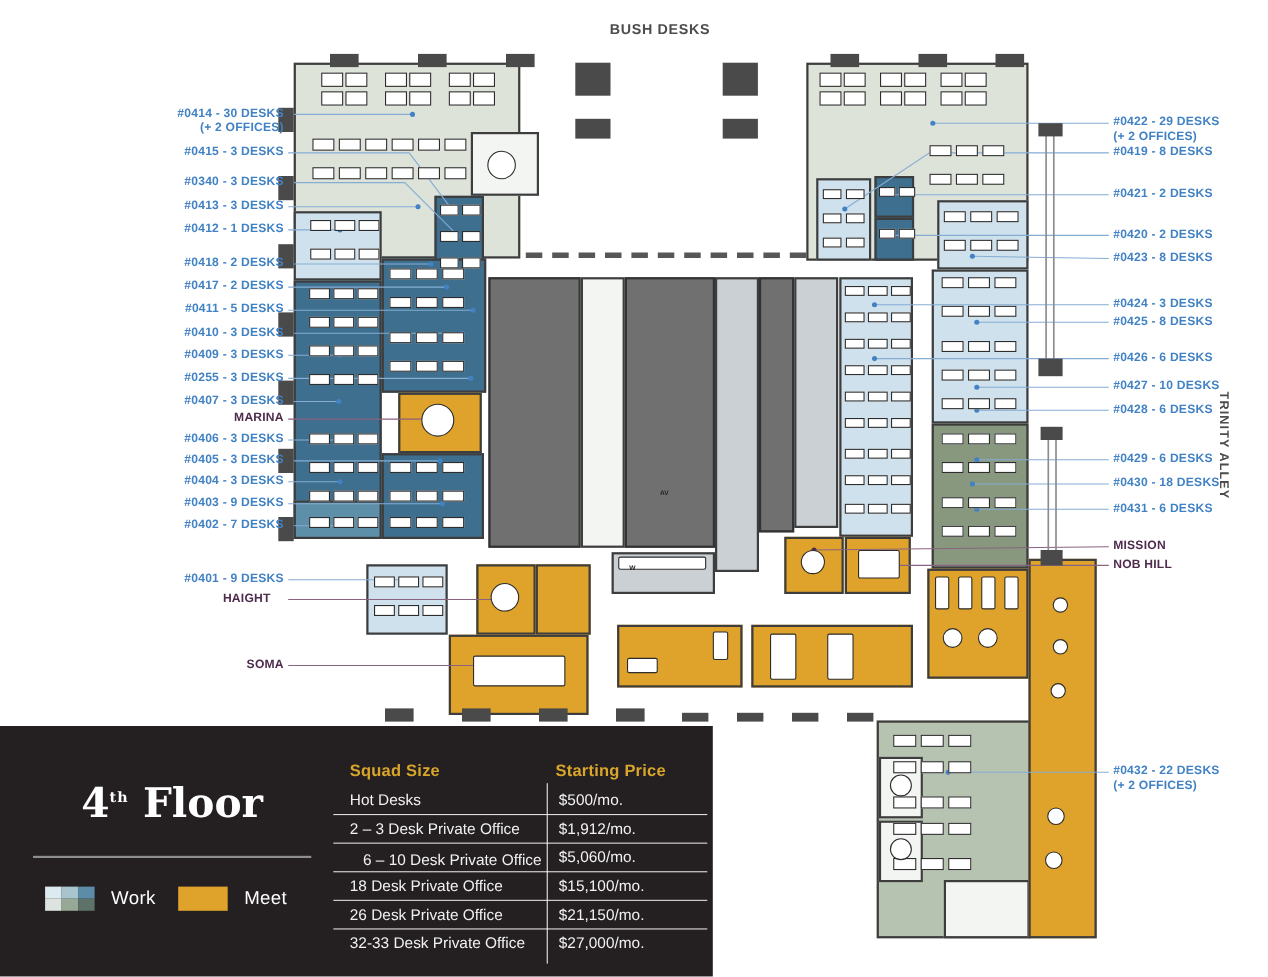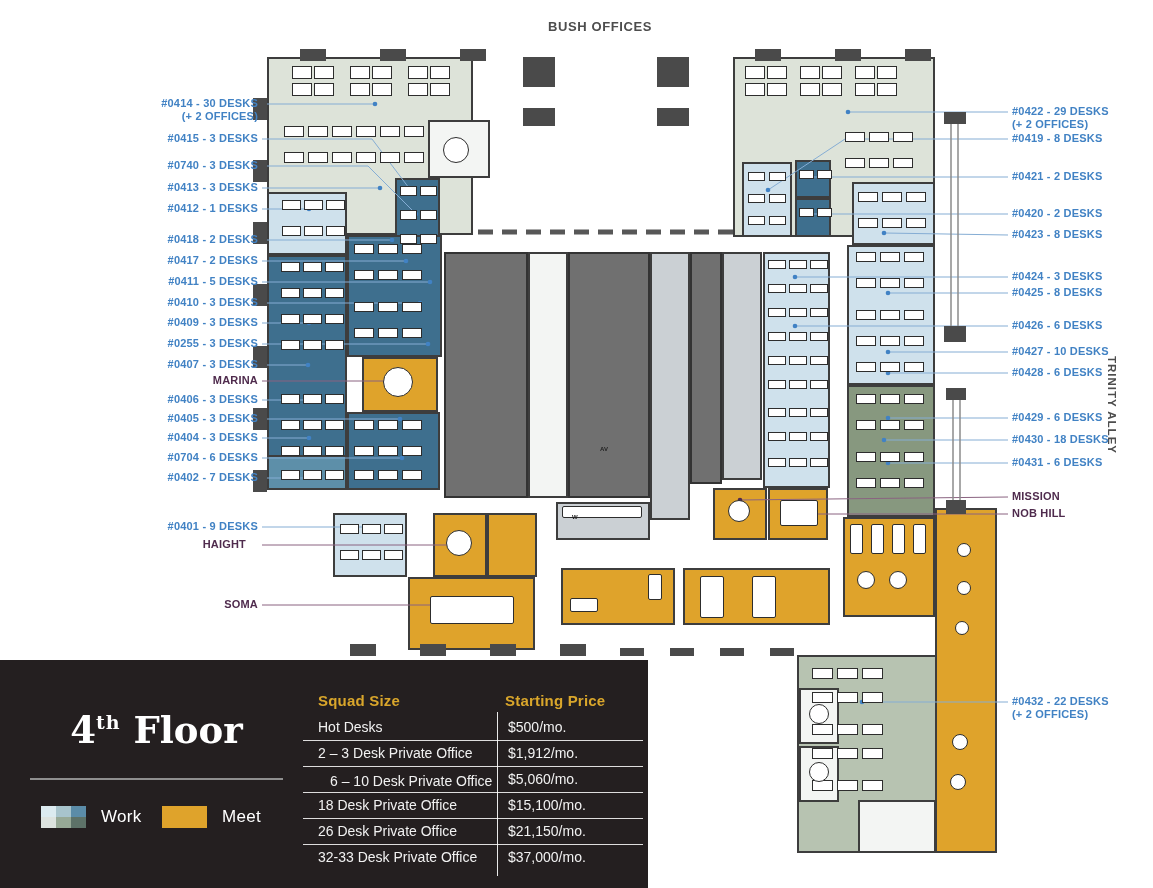--- a/index.html
+++ b/index.html
@@ -28,38 +28,38 @@
   .lblR{text-align:left;}
   .place{color:#4f2b4d;}
   .street{position:absolute;font-size:13px;font-weight:600;color:#4d4d4d;letter-spacing:.6px;}
   .vstreet{writing-mode:vertical-rl;font-size:11.5px;letter-spacing:1px;}
   .micro{position:absolute;font-size:6px;color:#222;font-weight:700;}
   svg.overlay{position:absolute;left:0;top:0;pointer-events:none;}
   
   #panel{position:absolute;left:0;top:660px;width:648px;height:228px;background:#241f20;}
   #floorTitle{position:absolute;left:30px;top:48px;width:253px;text-align:center;color:#ffffff;
               font-family:"DejaVu Serif","Liberation Serif",serif;font-weight:700;font-size:37px;}
-  #floorTitle sup{font-size:19px;vertical-align:14px;letter-spacing:1px;}
+  #floorTitle sup{font-size:13px;vertical-align:14px;letter-spacing:1px;}
   #panelRule{position:absolute;left:30px;top:118px;width:253px;height:2px;background:#8f8f8f;}
   .legendSwatch{position:absolute;top:146px;width:45px;height:22px;display:grid;
                 grid-template-columns:1fr 1fr 1fr;grid-template-rows:1fr 1fr;}
   .legendSwatch span{display:block;}
   .legendLabel{position:absolute;top:147px;color:#ffffff;font-size:17px;letter-spacing:.3px;}
   
   .th{position:absolute;color:#d9a62b;font-weight:700;font-size:15px;letter-spacing:.2px;}
   .cell{position:absolute;color:#f1f1f1;font-size:14px;height:26px;line-height:26px;white-space:nowrap;}
   .hsep{position:absolute;left:303px;width:340px;height:1px;background:rgba(255,255,255,.85);}
   .vsep{position:absolute;left:497px;top:712px;width:1px;height:164px;background:rgba(255,255,255,.9);}
 </style>
 </head>
 <body>
 
 <div id="stage">
 
-  <div class="street" style="left:520px;top:19px;width:160px;text-align:center;">BUSH OFFICES</div>
+  <div class="street" style="left:520px;top:19px;width:160px;text-align:center;">BUSH DESKS</div>
   <div class="street vstreet" style="left:1106px;top:356px;height:130px;">TRINITY ALLEY</div>
 
   <div>
 
     <div class="r sage" style="left:267px;top:57px;width:206px;height:178px;"></div>
     <div class="r white" style="left:428px;top:120px;width:62px;height:58px;"></div>
     <div class="r teal" style="left:395px;top:178px;width:45px;height:80px;"></div>
     <div class="r lb" style="left:267px;top:192px;width:80px;height:63px;"></div>
     <div class="r teal" style="left:267px;top:255px;width:80px;height:235px;"></div>
     <div class="r tealL" style="left:267px;top:455px;width:80px;height:35px;"></div>
@@ -464,33 +464,33 @@
     <div class="cell" style="left:318px;top:768px;margin-left:12px;">6 – 10 Desk Private Office</div>
     <div class="cell" style="left:508px;top:766px;">$5,060/mo.</div>
     <div class="hsep" style="top:792px;"></div>
     <div class="cell" style="left:318px;top:792px;">18 Desk Private Office</div>
     <div class="cell" style="left:508px;top:792px;">$15,100/mo.</div>
     <div class="hsep" style="top:818px;"></div>
     <div class="cell" style="left:318px;top:818px;">26 Desk Private Office</div>
     <div class="cell" style="left:508px;top:818px;">$21,150/mo.</div>
     <div class="hsep" style="top:844px;"></div>
     <div class="cell" style="left:318px;top:844px;">32-33 Desk Private Office</div>
-    <div class="cell" style="left:508px;top:844px;">$37,000/mo.</div>
+    <div class="cell" style="left:508px;top:844px;">$27,000/mo.</div>
   </div>
 
 <div class="lblL" style="top: 97px; left: 40px; width: 218px;">
       <div>#0414 - 30 DESKS</div>
       <div>(+ 2 OFFICES)</div>
     </div>
     <div class="lblL" style="top: 132px; left: 40px; width: 218px;">
       <div>#0415 - 3 DESKS</div>
       <div></div>
     </div>
     <div class="lblL" style="top: 159px; left: 40px; width: 218px;">
-      <div>#0740 - 3 DESKS</div>
+      <div>#0340 - 3 DESKS</div>
       <div></div>
     </div>
     <div class="lblL" style="top: 181px; left: 40px; width: 218px;">
       <div>#0413 - 3 DESKS</div>
       <div></div>
     </div>
     <div class="lblL" style="top: 202px; left: 40px; width: 218px;">
       <div>#0412 - 1 DESKS</div>
       <div></div>
     </div>
@@ -532,21 +532,21 @@
     </div>
     <div class="lblL" style="top: 412px; left: 40px; width: 218px;">
       <div>#0405 - 3 DESKS</div>
       <div></div>
     </div>
     <div class="lblL" style="top: 431px; left: 40px; width: 218px;">
       <div>#0404 - 3 DESKS</div>
       <div></div>
     </div>
     <div class="lblL" style="top: 451px; left: 40px; width: 218px;">
-      <div>#0704 - 6 DESKS</div>
+      <div>#0403 - 9 DESKS</div>
       <div></div>
     </div>
     <div class="lblL" style="top: 471px; left: 40px; width: 218px;">
       <div>#0402 - 7 DESKS</div>
       <div></div>
     </div>
     <div class="lblL" style="top: 520px; left: 40px; width: 218px;">
       <div>#0401 - 9 DESKS</div>
       <div></div>
     </div>

